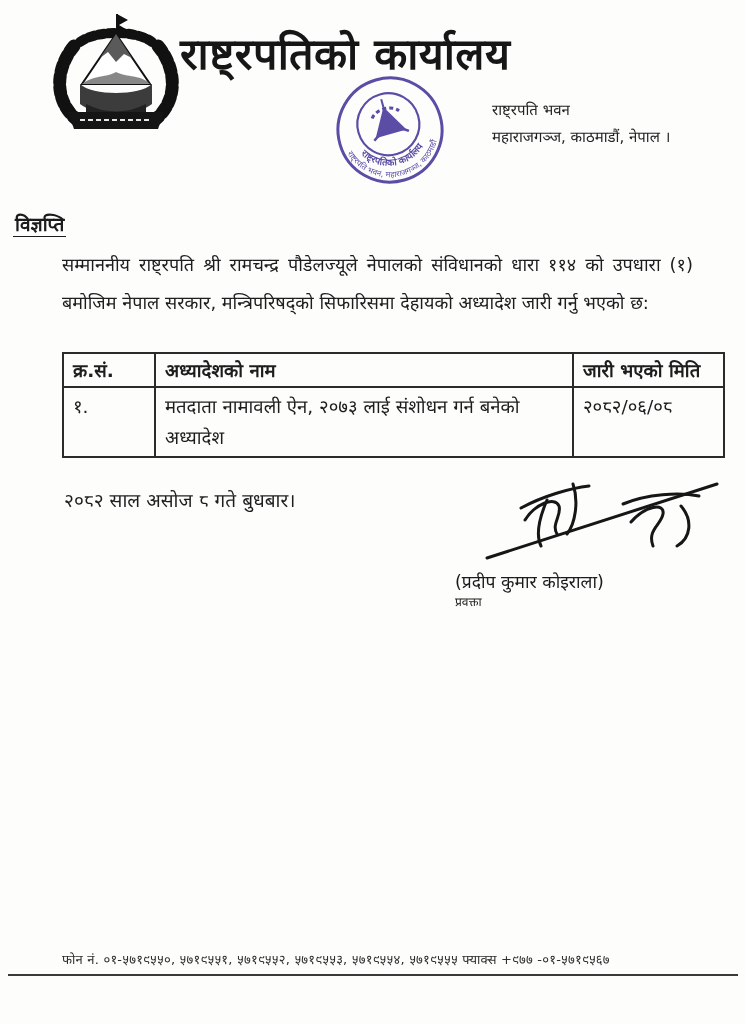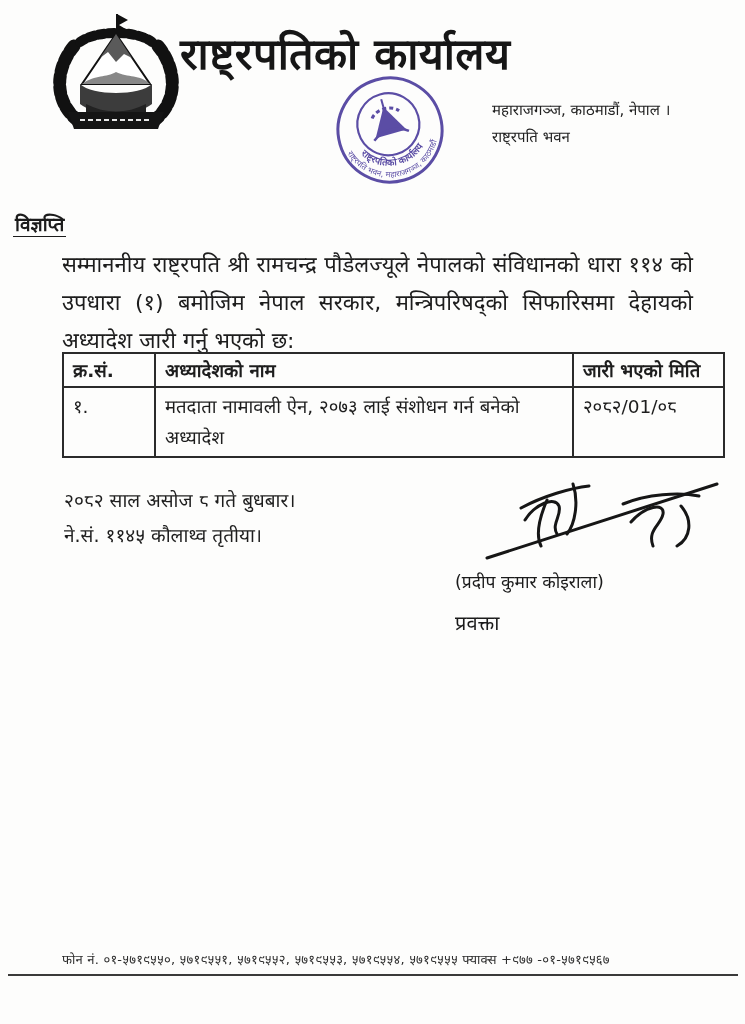--- a/index.html
+++ b/index.html
@@ -22,21 +22,21 @@
   .address-block{position:absolute;left:492px;top:97px;font-size:15px;line-height:27px;color:#222;}
 
   
   .notice-heading{
     position:absolute;left:0;top:198px;width:745px;margin:13px;
     font-size:19px;font-weight:600;color:#1b1b1b;
   }
   .notice-heading span{border-bottom:1.5px solid #1b1b1b;padding:0 2px 1px;}
   .notice-body{
     position:absolute;left:62px;top:246px;width:631px;margin:0;
-    font-size:22px;line-height:38px;text-align:justify;color:#1d1d1d;
+    font-size:18px;line-height:38px;text-align:justify;color:#1d1d1d;
   }
 
   
   .ordinance-table{
     position:absolute;left:62px;top:352px;width:631px;
     border-collapse:collapse;table-layout:fixed;
     font-size:18.5px;color:#1d1d1d;
   }
   .ordinance-table th,.ordinance-table td{
     border:2px solid #2b2b2b;padding:3px 9px;text-align:left;vertical-align:top;
@@ -47,21 +47,21 @@
   .col-name{width:398px;}
   .col-date{width:131px;}
 
   
   .dateline{position:absolute;left:64px;top:483px;font-size:19px;line-height:35px;color:#1d1d1d;}
 
   
   .signature-block{position:absolute;left:455px;top:462px;width:270px;text-align:left;}
   .signature-scribble{width:270px;height:105px;display:block;}
   .signer-name{font-size:17.5px;color:#1b1b1b;margin-top:2px;}
-  .signer-designation{font-size:20px;color:#1b1b1b;margin-top:16px;}
+  .signer-designation{font-size:12px;color:#1b1b1b;margin-top:0;}
 
   
   .footer-rule{position:absolute;left:8px;top:974px;width:730px;height:0;border-top:2px solid #3a3a3a;}
   .footer-phone{position:absolute;left:62px;top:950px;width:640px;font-size:13px;color:#2e2e2e;letter-spacing:.2px;}
 </style>
 </head>
 <body>
 
 <div class="page">
 
@@ -105,50 +105,49 @@
       <text font-size="9.5" font-weight="700">
         <textPath href="#arcInner" startOffset="8%">राष्ट्रपतिको कार्यालय</textPath>
       </text>
       <text font-size="8">
         <textPath href="#arcOuter" startOffset="2%">राष्ट्रपति भवन, महाराजगञ्ज, काठमाडौं</textPath>
       </text>
     </g>
   </svg>
 
   <div class="address-block">
+    <div>राष्ट्रपति भवन</div>
     <div>महाराजगञ्ज, काठमाडौं, नेपाल ।</div>
-    <div>राष्ट्रपति भवन</div>
   </div>
 
   <h2 class="notice-heading">
     <span>विज्ञप्ति</span>
   </h2>
 
   <p class="notice-body">सम्माननीय राष्ट्रपति श्री रामचन्द्र पौडेलज्यूले नेपालको संविधानको धारा ११४ को उपधारा (१) बमोजिम नेपाल सरकार, मन्त्रिपरिषद्को सिफारिसमा देहायको अध्यादेश जारी गर्नु भएको छ:</p>
 
   <table class="ordinance-table">
     <thead>
       <tr>
         <th class="col-sn">क्र.सं.</th>
         <th class="col-name">अध्यादेशको नाम</th>
         <th class="col-date">जारी भएको मिति</th>
       </tr>
     </thead>
     <tbody>
       <tr>
         <td>१.</td>
         <td>मतदाता नामावली ऐन, २०७३ लाई संशोधन गर्न बनेको अध्यादेश</td>
-        <td>२०८२/01/०८</td>
+        <td>२०८२/०६/०८</td>
       </tr>
     </tbody>
   </table>
 
   <div class="dateline">
     <div>२०८२ साल असोज ८ गते बुधबार।</div>
-    <div>ने.सं. ११४५ कौलाथ्व तृतीया।</div>
   </div>
 
   <div class="signature-block">
     <svg class="signature-scribble" viewBox="0 0 270 105" aria-hidden="true">
       <g fill="none" stroke="#161616" stroke-width="3" stroke-linecap="round">
         <path d="M32,96 L262,22"></path>
         <path d="M92,38 C86,52 80,72 86,84"></path>
         <path d="M70,58 C80,42 100,34 104,44 C107,53 96,62 102,72"></path>
         <path d="M66,46 C88,34 116,26 134,24"></path>
         <path d="M118,22 C124,40 120,62 112,72"></path>

